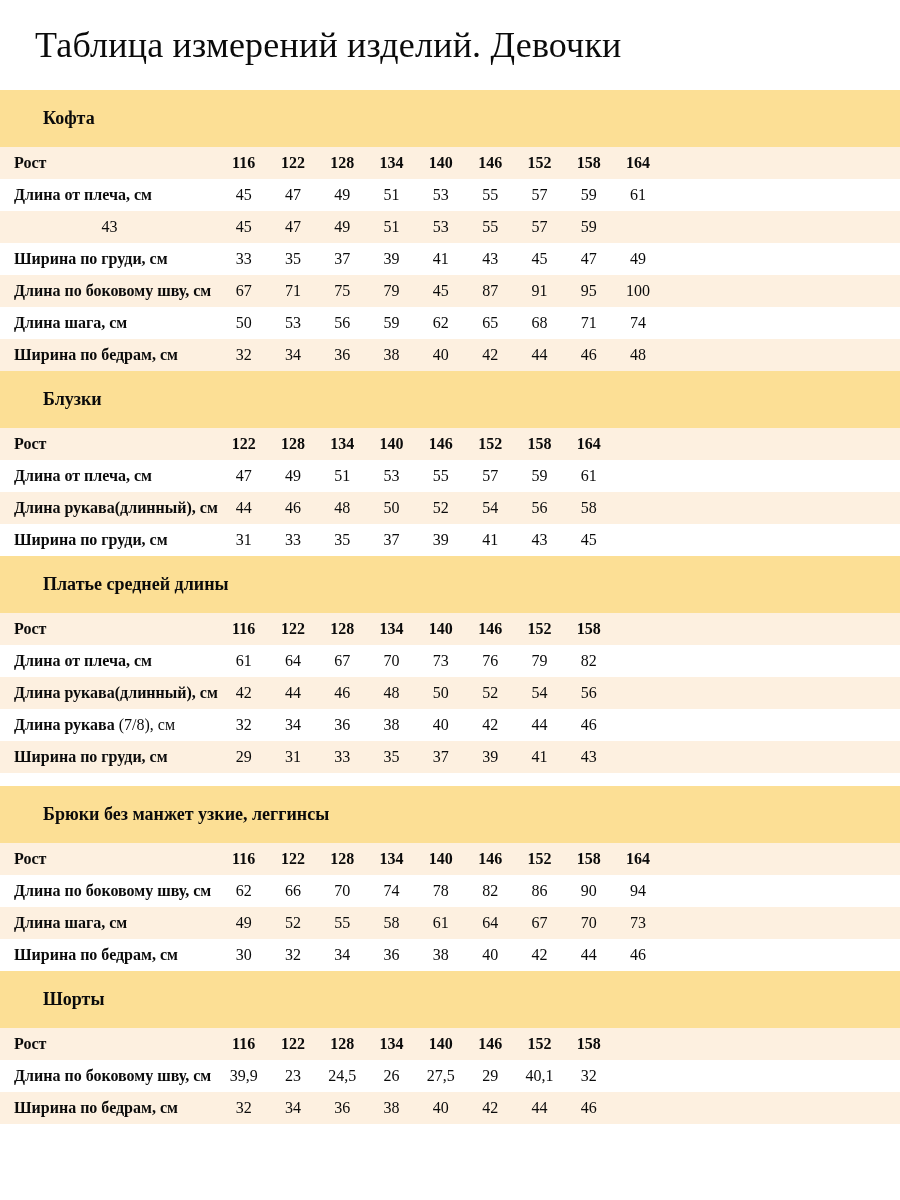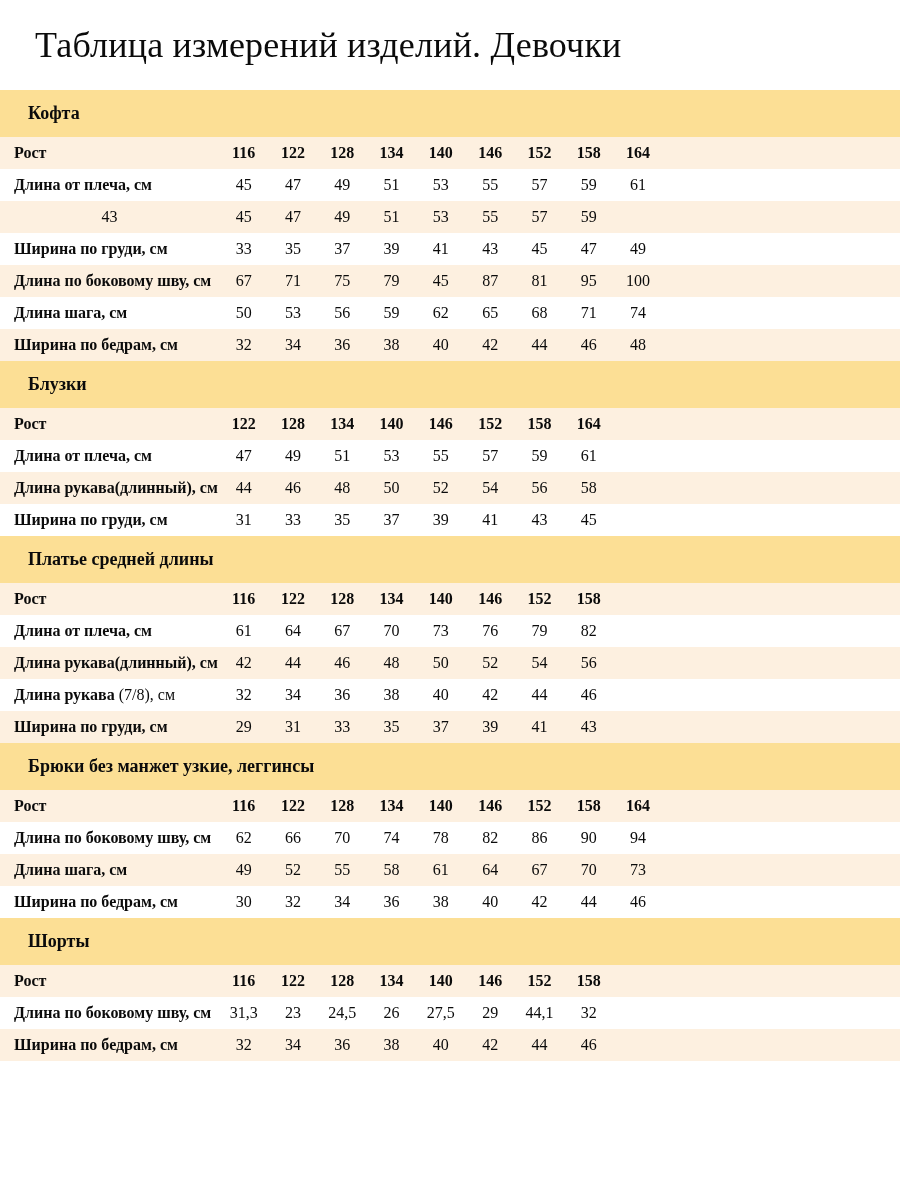--- a/index.html
+++ b/index.html
@@ -15,27 +15,27 @@
     box-sizing:border-box;
     padding:24px 8px 0 35px;
   }
   .page-title {
     font-size:36px;
     font-weight:400;
     letter-spacing:0.2px;
     white-space:nowrap;
   }
   .section { width:900px; }
-  .section.gap-before { }
+  .section.gap-before { margin-top:13px; }
   .band {
-    height:47px;
+    height:57px;
     background:#fcdf95;
     display:flex;
     align-items:center;
-    padding-left:28px;
+    padding-left:43px;
     box-sizing:border-box;
   }
   .band-label {
     font-weight:bold;
     font-size:18px;
     white-space:nowrap;
   }
   .row {
     height:32px;
     display:grid;
@@ -124,21 +124,21 @@
   <div class="section">
     <div class="rows">
   <div class="row stripe">
     <span class="row-label"><span class="main">Длина по боковому шву, см</span><span class="tail"></span></span>
   <span class="cell">67</span>
           <span class="cell">71</span>
           <span class="cell">75</span>
           <span class="cell">79</span>
           <span class="cell">45</span>
           <span class="cell">87</span>
-          <span class="cell">81</span>
+          <span class="cell">91</span>
           <span class="cell">95</span>
           <span class="cell">100</span>
         </div>
 
   <div class="row">
     <span class="row-label"><span class="main">Длина шага, см</span><span class="tail"></span></span>
   <span class="cell">50</span>
           <span class="cell">53</span>
           <span class="cell">56</span>
           <span class="cell">59</span>
@@ -357,27 +357,27 @@
           <span class="cell">128</span>
           <span class="cell">134</span>
           <span class="cell">140</span>
           <span class="cell">146</span>
           <span class="cell">152</span>
           <span class="cell">158</span>
         </div>
 
   <div class="row">
     <span class="row-label"><span class="main">Длина по боковому шву, см</span><span class="tail"></span></span>
-  <span class="cell">31,3</span>
+  <span class="cell">39,9</span>
           <span class="cell">23</span>
           <span class="cell">24,5</span>
           <span class="cell">26</span>
           <span class="cell">27,5</span>
           <span class="cell">29</span>
-          <span class="cell">44,1</span>
+          <span class="cell">40,1</span>
           <span class="cell">32</span>
         </div>
 
   <div class="row stripe">
     <span class="row-label"><span class="main">Ширина по бедрам, см</span><span class="tail"></span></span>
   <span class="cell">32</span>
           <span class="cell">34</span>
           <span class="cell">36</span>
           <span class="cell">38</span>
           <span class="cell">40</span>

